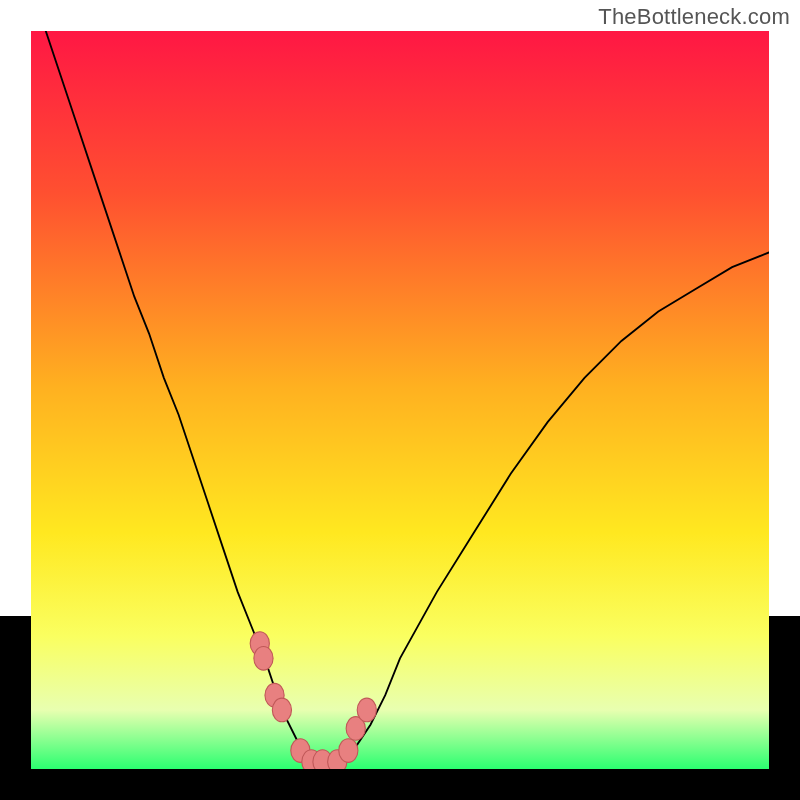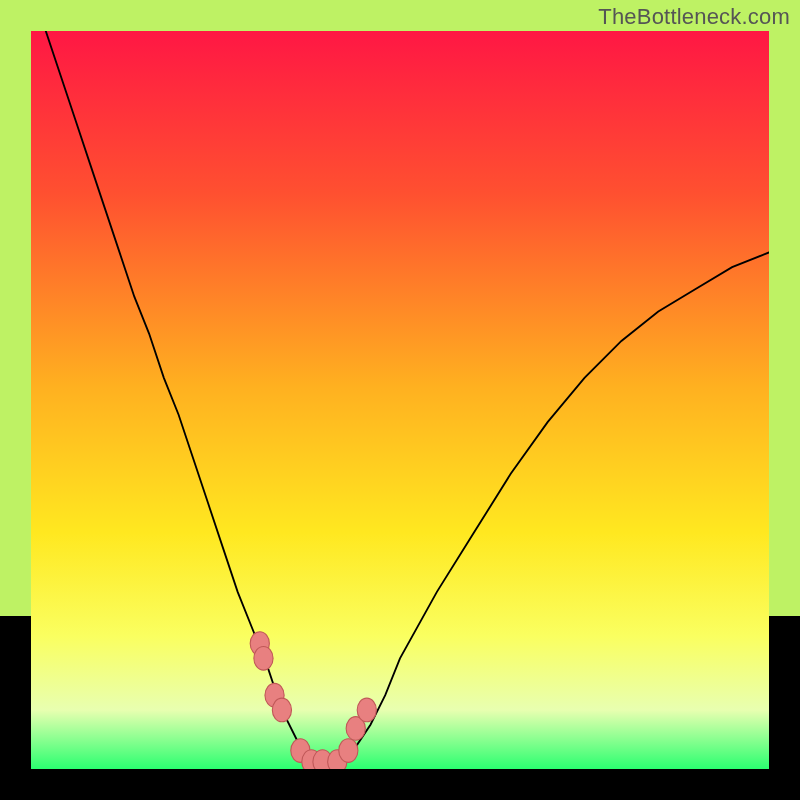--- a/index.html
+++ b/index.html
@@ -10,21 +10,21 @@
     background: #000;
     overflow: hidden;
     font-family: Arial, Helvetica, sans-serif;
   }
   .frame {
     position: absolute;
     top: 0;
     left: 0;
     width: 800px;
     height: 616px;
-    background: #bef264;
+    background: #ffffff;
   }
   .watermark {
     position: absolute;
     top: 4px;
     right: 10px;
     color: #555;
     font-size: 22px;
     font-weight: 500;
     letter-spacing: 0.2px;
     user-select: none;

